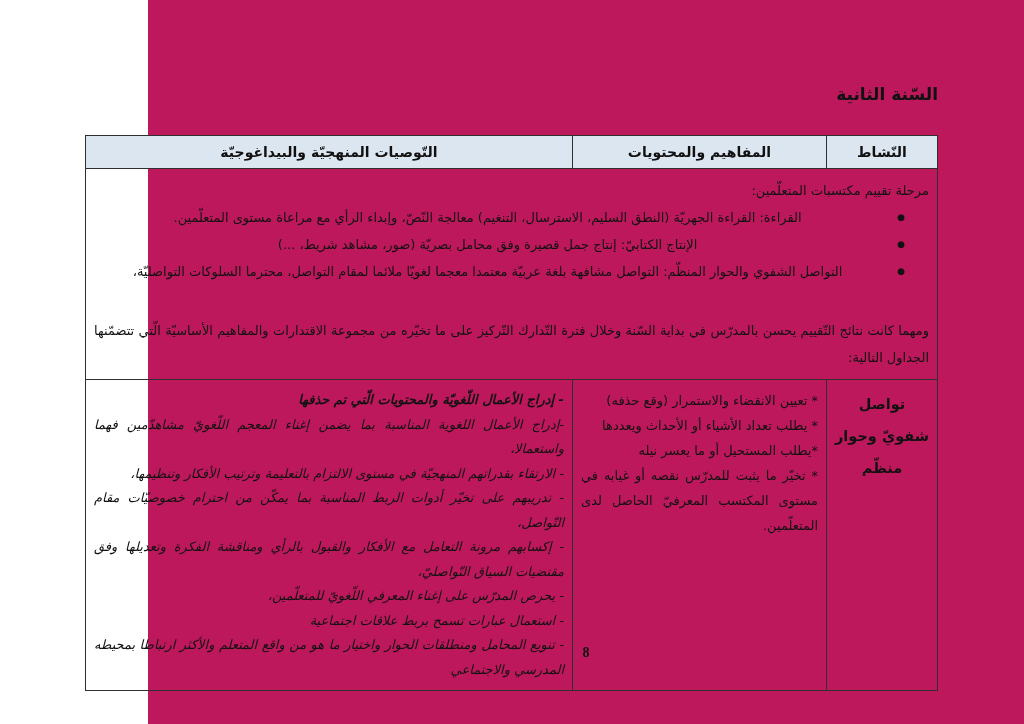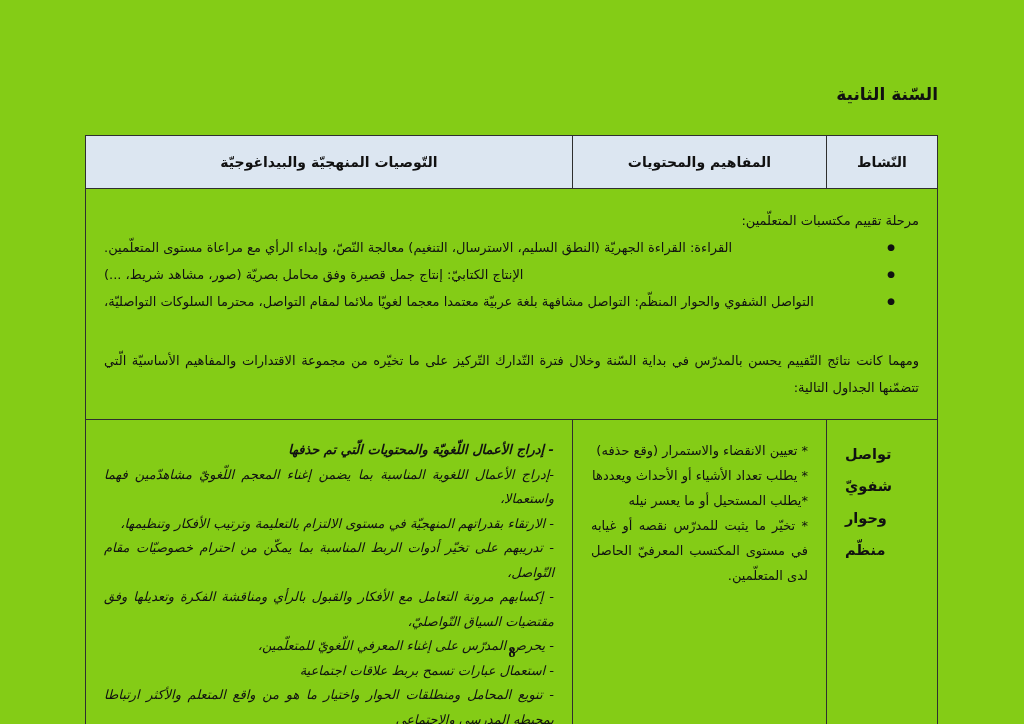--- a/index.html
+++ b/index.html
@@ -13,43 +13,43 @@
       width: 1024px;
       height: 724px;
       background: #ffffff;
       font-family: "DejaVu Sans", sans-serif;
       color: var(--text);
       direction: rtl;
       overflow: hidden;
     }
     .page {
       position: relative;
-      width: 1024px;
+      width: 876px;
       height: 724px;
-      background: #84cc16;
+      background: #be185d;
     }
     .doc-title {
       position: absolute;
       top: 84px;
       right: 86px;
       font-size: 17px;
       font-weight: bold;
     }
     table.main-table {
       position: absolute;
       top: 135px;
       right: 86px;
       width: 852px;
       border-collapse: collapse;
       table-layout: fixed;
       font-size: 13px;
     }
     table.main-table td, table.main-table th {
       border: 1px solid var(--border);
-      padding: 18px;
+      padding: 8px;
       vertical-align: top;
     }
     th.head-cell {
       background: var(--header-bg);
       font-weight: bold;
       font-size: 14px;
       height: 31px;
       text-align: center;
       vertical-align: middle;
       padding: 3px 4px;
@@ -63,25 +63,25 @@
       display: flex;
       align-items: flex-start;
       gap: 16px;
       padding-right: 24px;
     }
     .bullet-glyph {
       font-size: 9px;
       line-height: 27px;
       flex: 0 0 auto;
     }
-    .bullet-text { flex: 1 1 auto; text-align: left; }
+    .bullet-text { flex: 1 1 auto; text-align: center; }
     .assessment-conclusion { text-align: justify; margin-top: 32px; }
     td.activity-cell {
       vertical-align: middle;
-      text-align: left;
+      text-align: center;
       font-weight: bold;
       font-size: 14.5px;
       line-height: 32px;
       padding: 4px 8px 4px 4px;
     }
     td.concepts-cell {
       vertical-align: middle;
       padding: 4px 8px;
       line-height: 25px;
     }

